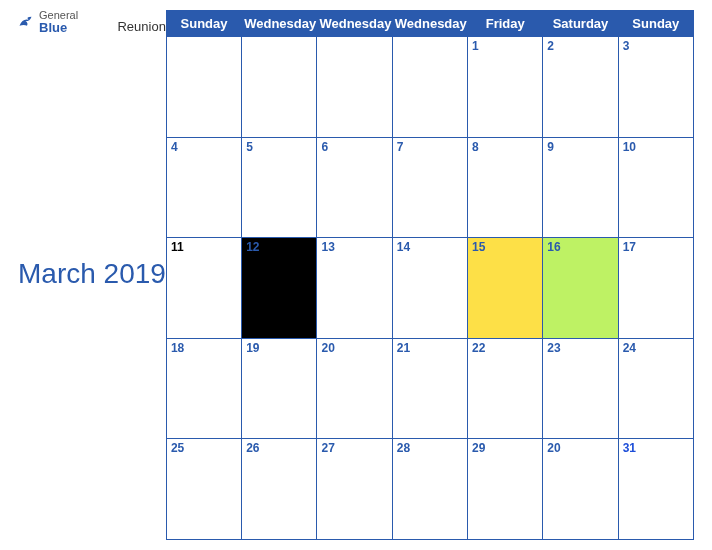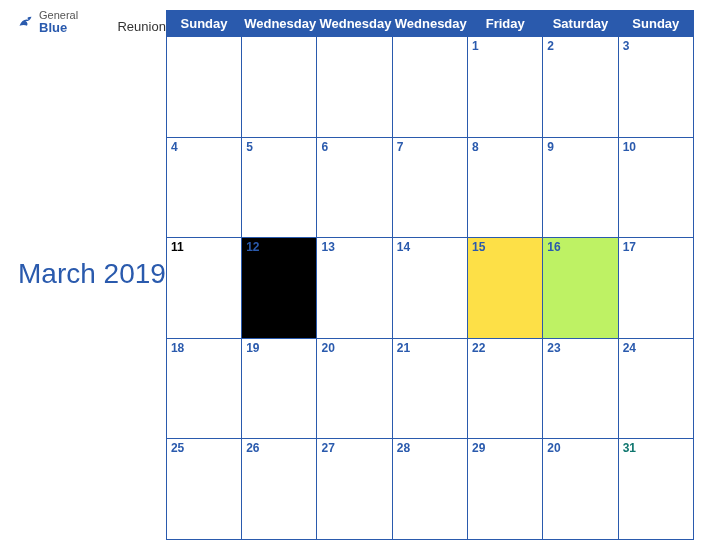--- a/index.html
+++ b/index.html
@@ -234,18 +234,18 @@
           <td style="background: rgb(255, 255, 255);">
             <span class="day-num" style="color: rgb(42, 90, 173);">28</span>
           </td>
           <td style="background: rgb(255, 255, 255);">
             <span class="day-num" style="color: rgb(42, 90, 173);">29</span>
           </td>
           <td style="background: rgb(255, 255, 255);">
             <span class="day-num" style="color: rgb(42, 90, 173);">20</span>
           </td>
           <td style="background: rgb(255, 255, 255);">
-            <span class="day-num" style="color: #0f766e;">31</span>
+            <span class="day-num" style="color: #1d4ed8;">31</span>
           </td>
         </tr>
       </tbody>
   </table>
 </div>
 
 </body></html>

